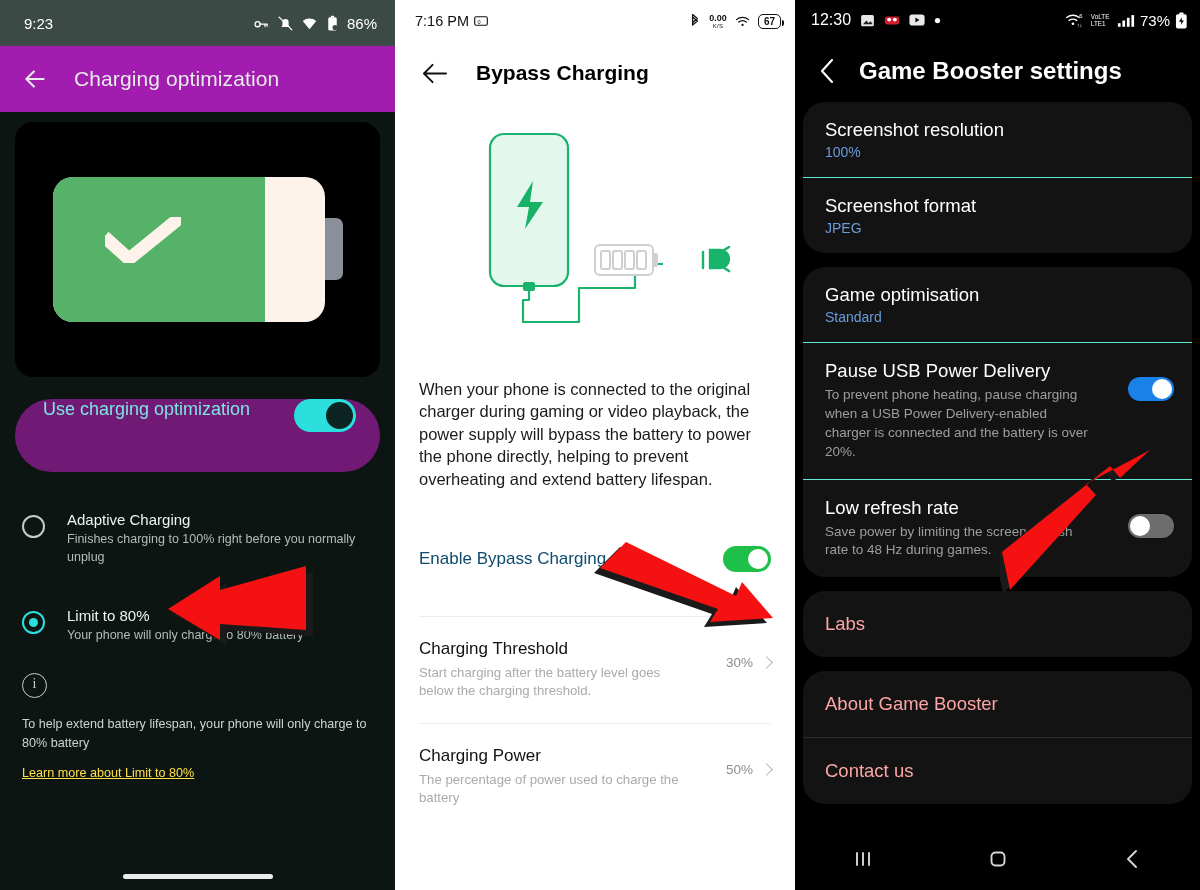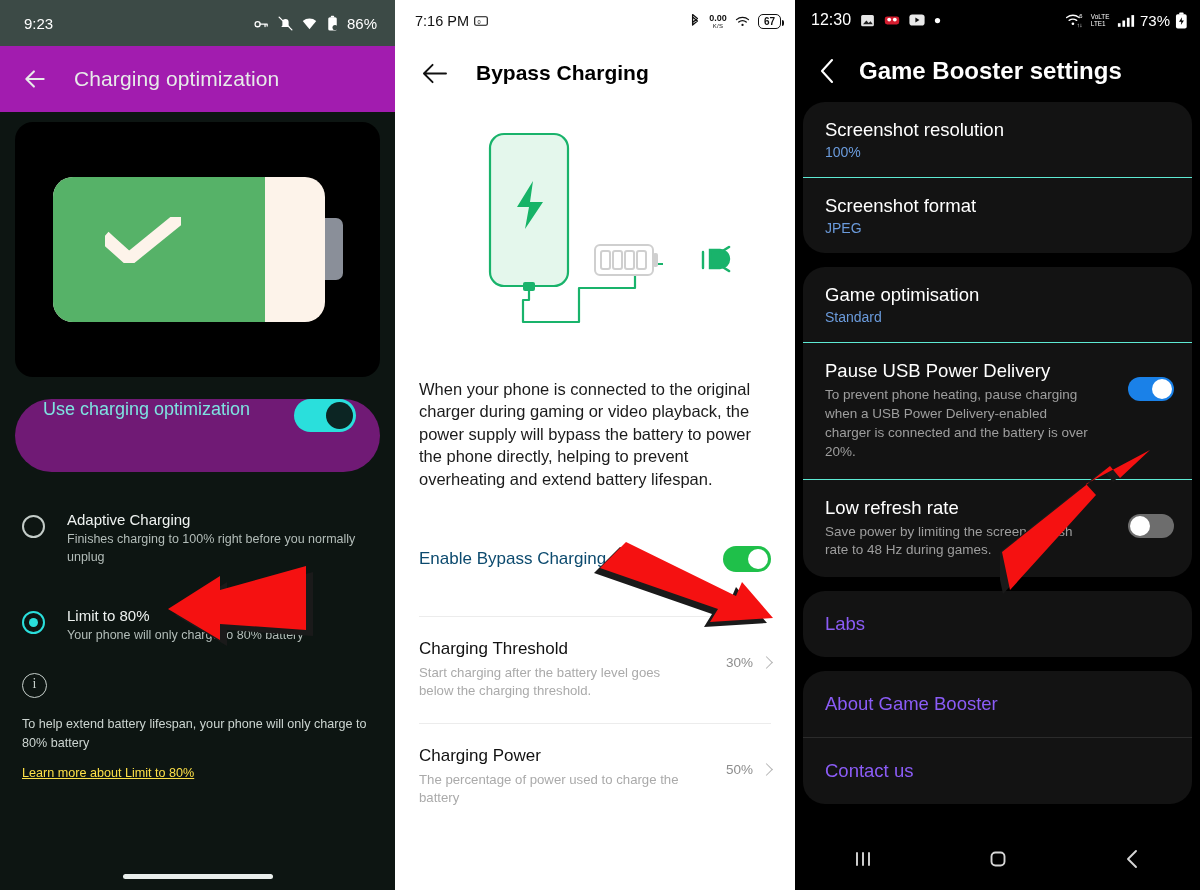--- a/index.html
+++ b/index.html
@@ -143,21 +143,21 @@
   .card { background:#131313; border-radius:22px; margin:0 8px 14px 8px; }
   .p3-item { padding:17px 22px; position:relative; }
   .p3-item + .p3-item { border-top:1px solid #5eead4; }
   .p3-item-t { color:#ffffff; font-size:18.5px; }
   .p3-item-v { color:#6b9bdc; font-size:14px; margin-top:3px; }
   .p3-item-d { color:#9e9e9e; font-size:13.5px; line-height:1.4; margin-top:4px; max-width:270px; }
   .sw-blue { position:absolute; right:18px; top:34px; width:46px; height:24px; border-radius:14px; background:#1a81e8; }
   .sw-blue i { position:absolute; right:2px; top:2px; width:20px; height:20px; border-radius:50%; background:#fff; }
   .sw-off { position:absolute; right:18px; top:34px; width:46px; height:24px; border-radius:14px; background:#6d6d6d; }
   .sw-off i { position:absolute; left:2px; top:2px; width:20px; height:20px; border-radius:50%; background:#fff; }
-  .p3-plain { padding:22px; color:#8b5cf6; font-size:18.5px; }
+  .p3-plain { padding:22px; color:#fca5a5; font-size:18.5px; }
   .p3-plain + .p3-plain { border-top:1px solid #2b2b2b; }
 
   .p3-nav {
     position:absolute; bottom:0; left:0; right:0; height:62px;
     display:flex; align-items:center; justify-content:space-around;
   }
 
   
   .arrow { position:absolute; pointer-events:none; }
 </style>

